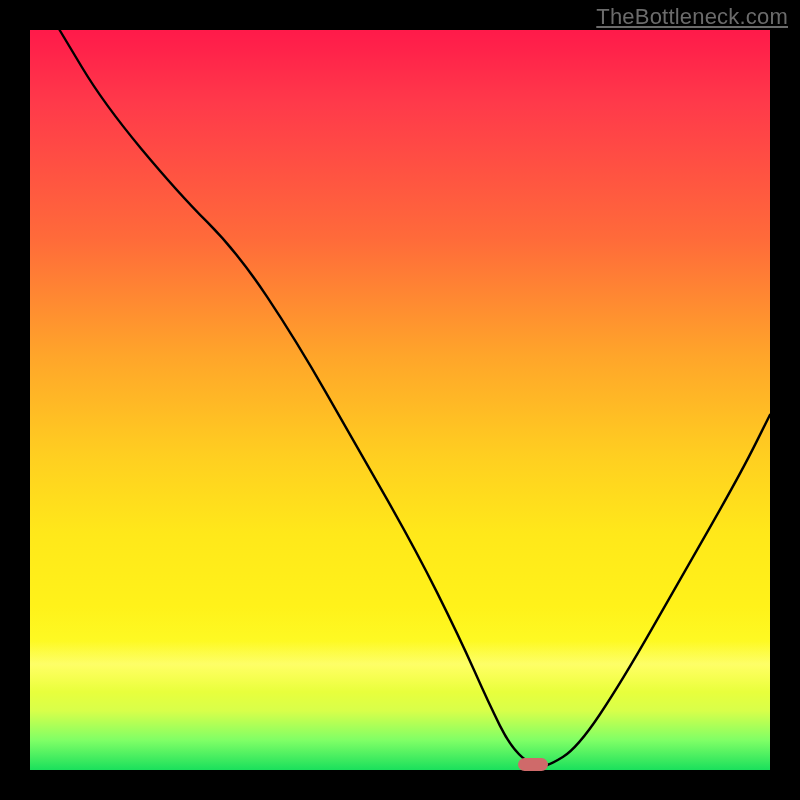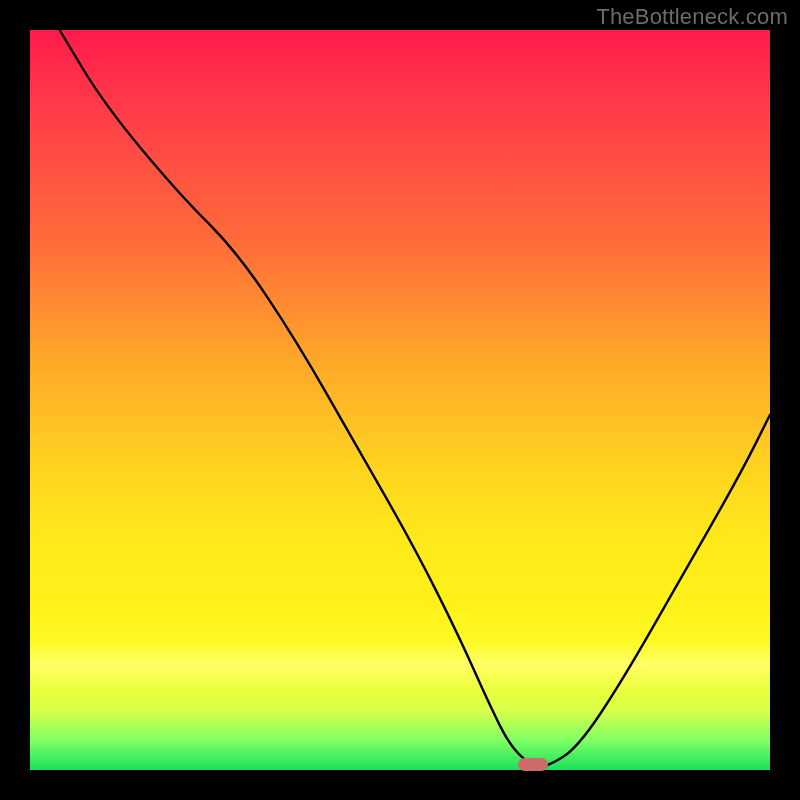--- a/index.html
+++ b/index.html
@@ -19,20 +19,21 @@
   }
   .watermark {
     position: absolute;
     top: 4px;
     right: 12px;
     color: #6b6b6b;
     font-size: 22px;
     font-weight: 500;
     letter-spacing: 0.2px;
     z-index: 10;
+    text-decoration: underline;
   }
   
   .plot {
     position: absolute;
     left: 30px;
     top: 30px;
     width: 740px;
     height: 740px;
     background: linear-gradient(
       to bottom,

